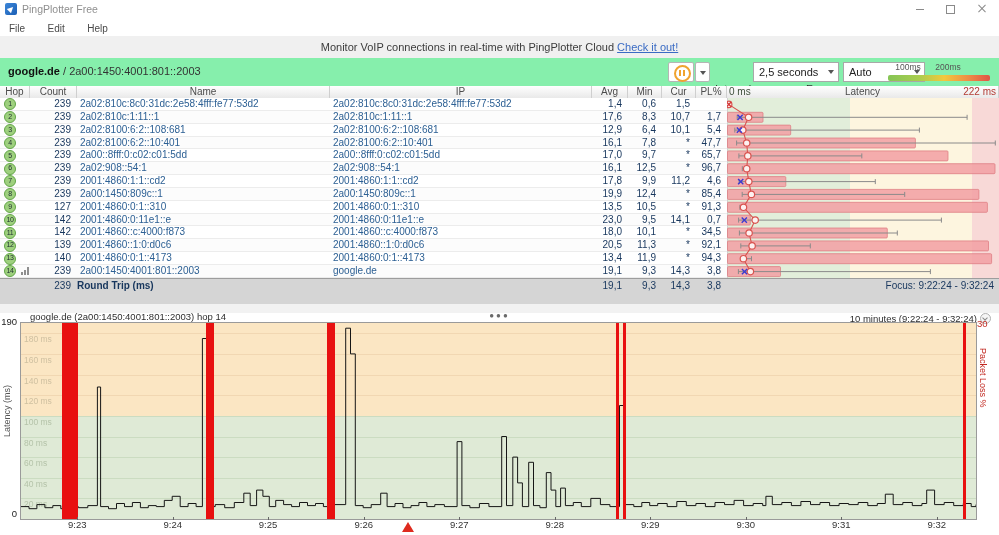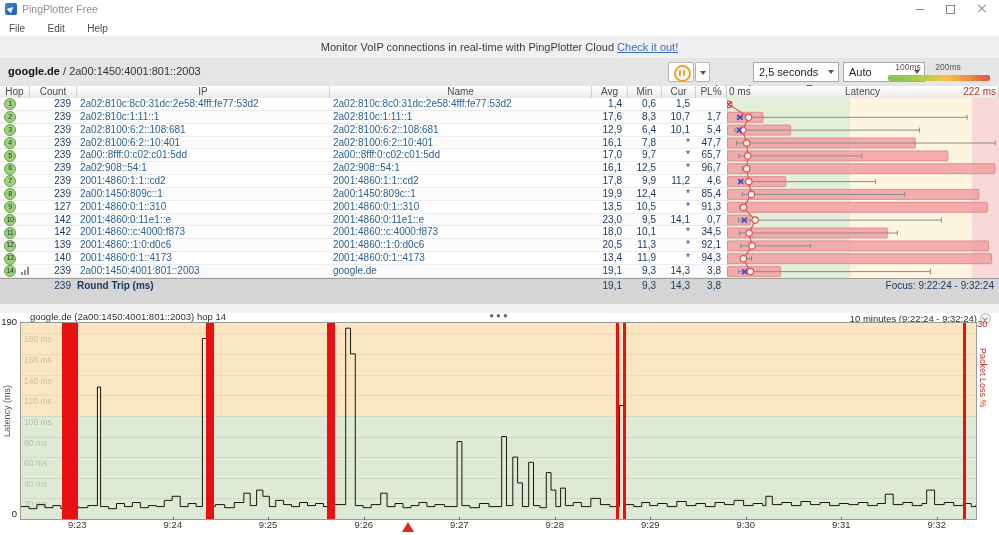--- a/index.html
+++ b/index.html
@@ -18,21 +18,21 @@
   #btn-close i,#btn-close b{position:absolute;left:10px;top:8px;width:10px;height:1px;background:#8a8a8a;}
   #btn-close i{transform:rotate(45deg);} #btn-close b{transform:rotate(-45deg);}
   
   #menubar{left:0;top:18px;width:999px;height:18px;background:#fff;}
   .menu-item{display:inline-block;padding:2px 9px;font-size:10px;color:#4a4a4a;}
   
   #banner{left:0;top:36px;width:999px;height:22px;background:#f0f0f0;text-align:center;
     font-size:11px;color:#3c3c3c;line-height:22px;}
   #banner a{color:#3a6bc4;text-decoration:underline;cursor:pointer;}
   
-  #targetbar{left:0;top:58px;width:999px;height:28px;background:#e5e5e5;border-bottom:1px solid #d8d8d8;}
+  #targetbar{left:0;top:58px;width:999px;height:28px;background:#86efac;border-bottom:1px solid #d8d8d8;}
   #target-text{left:8px;top:7px;font-size:11px;color:#333;}
   #target-text b{color:#111;}
   .ctl-btn{top:4px;height:20px;background:#fff;border:1px solid #b5b5b5;border-radius:2px;box-sizing:border-box;}
   #pause-btn{left:668px;width:26px;}
   #pause-circle{position:absolute;left:5px;top:2px;width:13px;height:13px;border:2px solid #f0a32e;border-radius:50%;}
   #pause-circle i{position:absolute;top:3px;width:2px;height:6px;background:#f0a32e;}
   #pause-circle i:first-child{left:3px;} #pause-circle i:last-child{left:7px;}
   #pause-drop{left:695px;width:15px;}
   .caret{position:absolute;width:0;height:0;border-left:3.5px solid transparent;border-right:3.5px solid transparent;border-top:4px solid #555;}
   #pause-drop .caret{left:4px;top:8px;}
@@ -152,22 +152,22 @@
   </div>
   <div class="abs" id="legend-labels">
     <span>100ms</span><span>200ms</span>
   </div>
   <div class="abs" id="legend-bar"></div>
 </div>
 
 <div class="abs grid" id="thead">
   <div class="hc">Hop</div>
   <div class="hc">Count</div>
+  <div class="hc">Name</div>
   <div class="hc">IP</div>
-  <div class="hc">Name</div>
   <div class="hc">Avg</div>
   <div class="hc">Min</div>
   <div class="hc">Cur</div>
   <div class="hc">PL%</div>
   <div class="hc" id="lat-head">
     <span class="zmin">0 ms</span>
     <span>Latency</span>
     <span class="zmax">222 ms</span>
   </div>
 </div>

